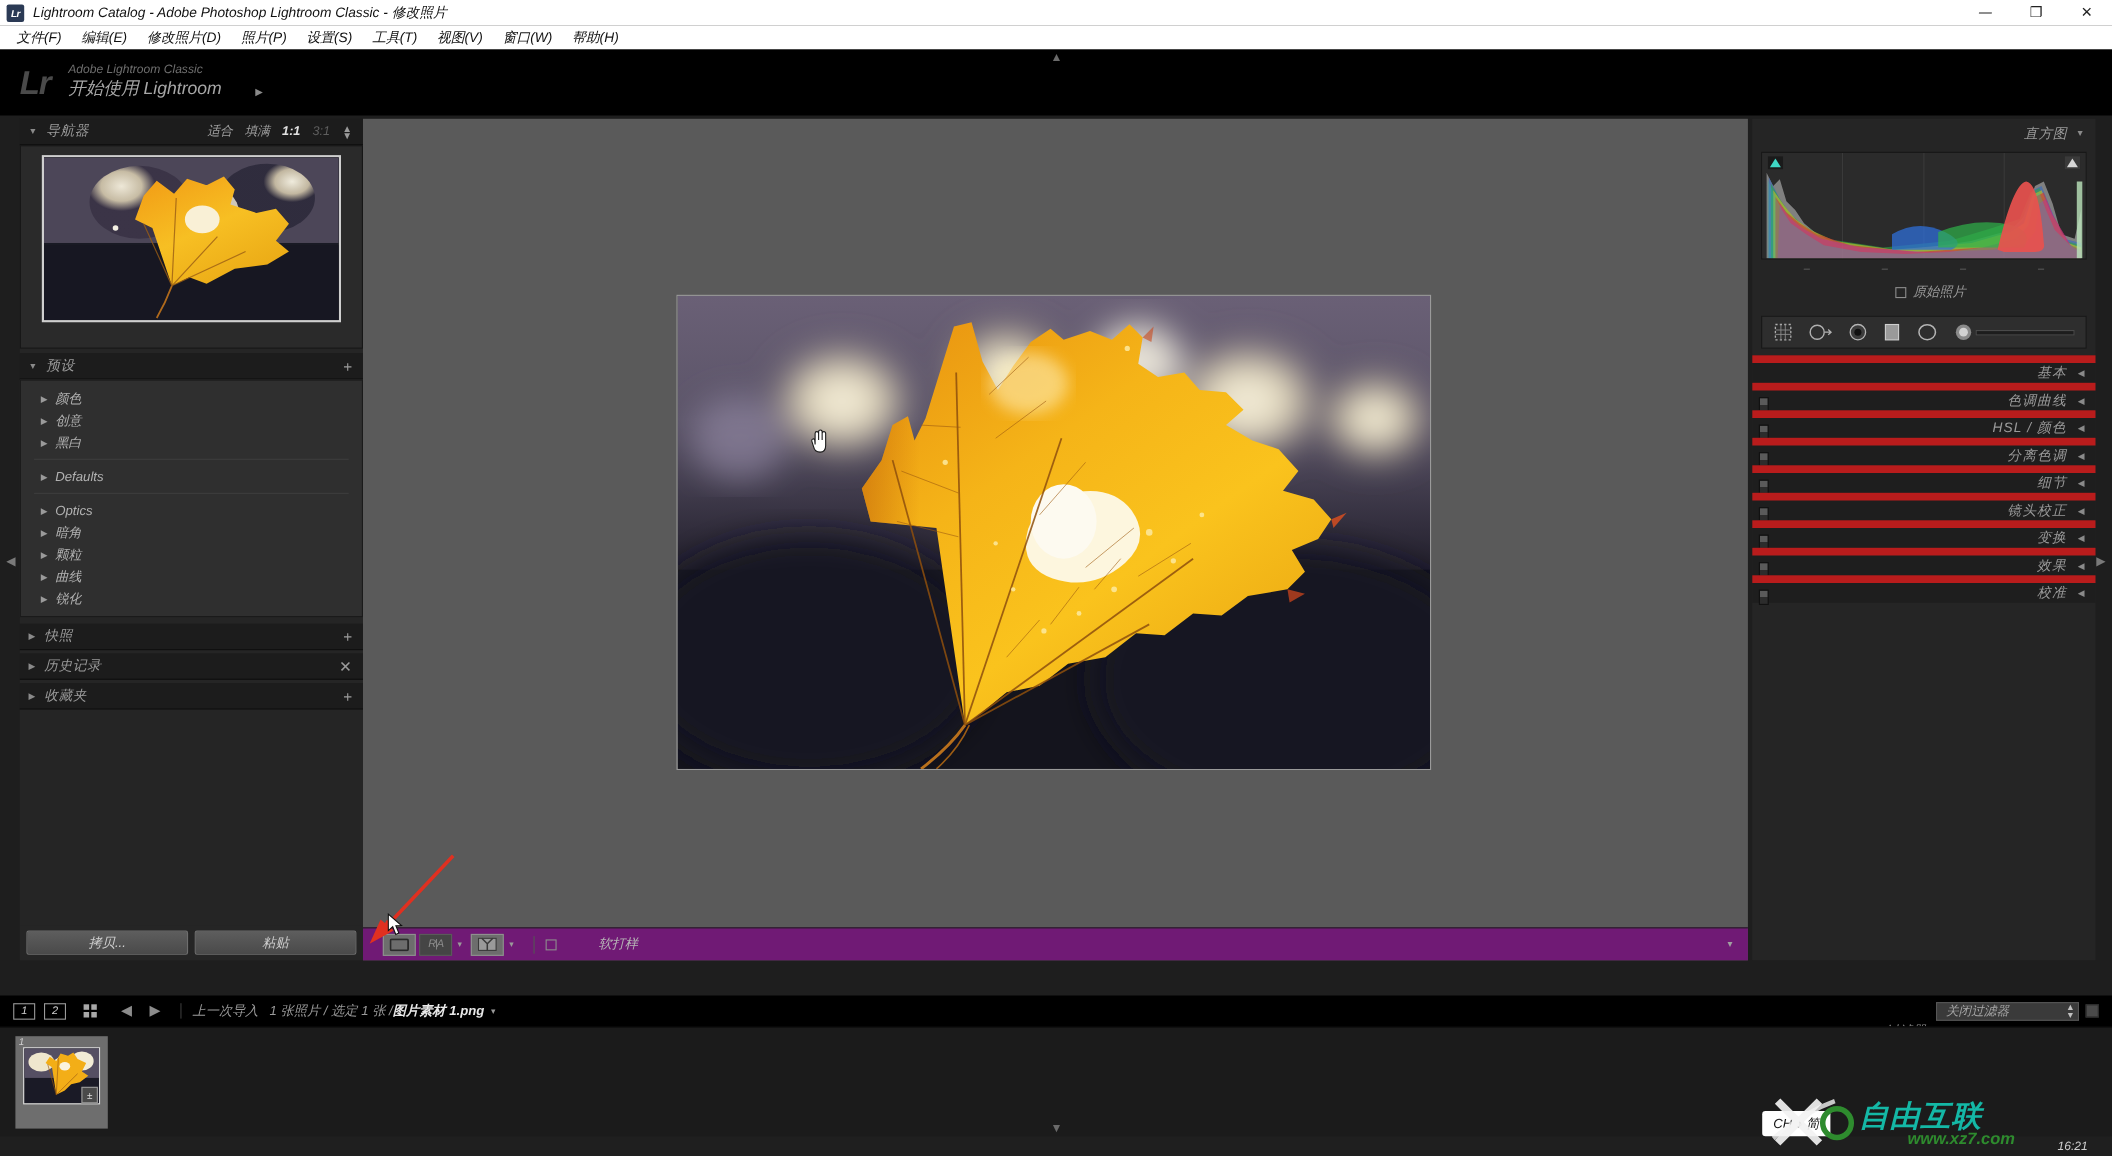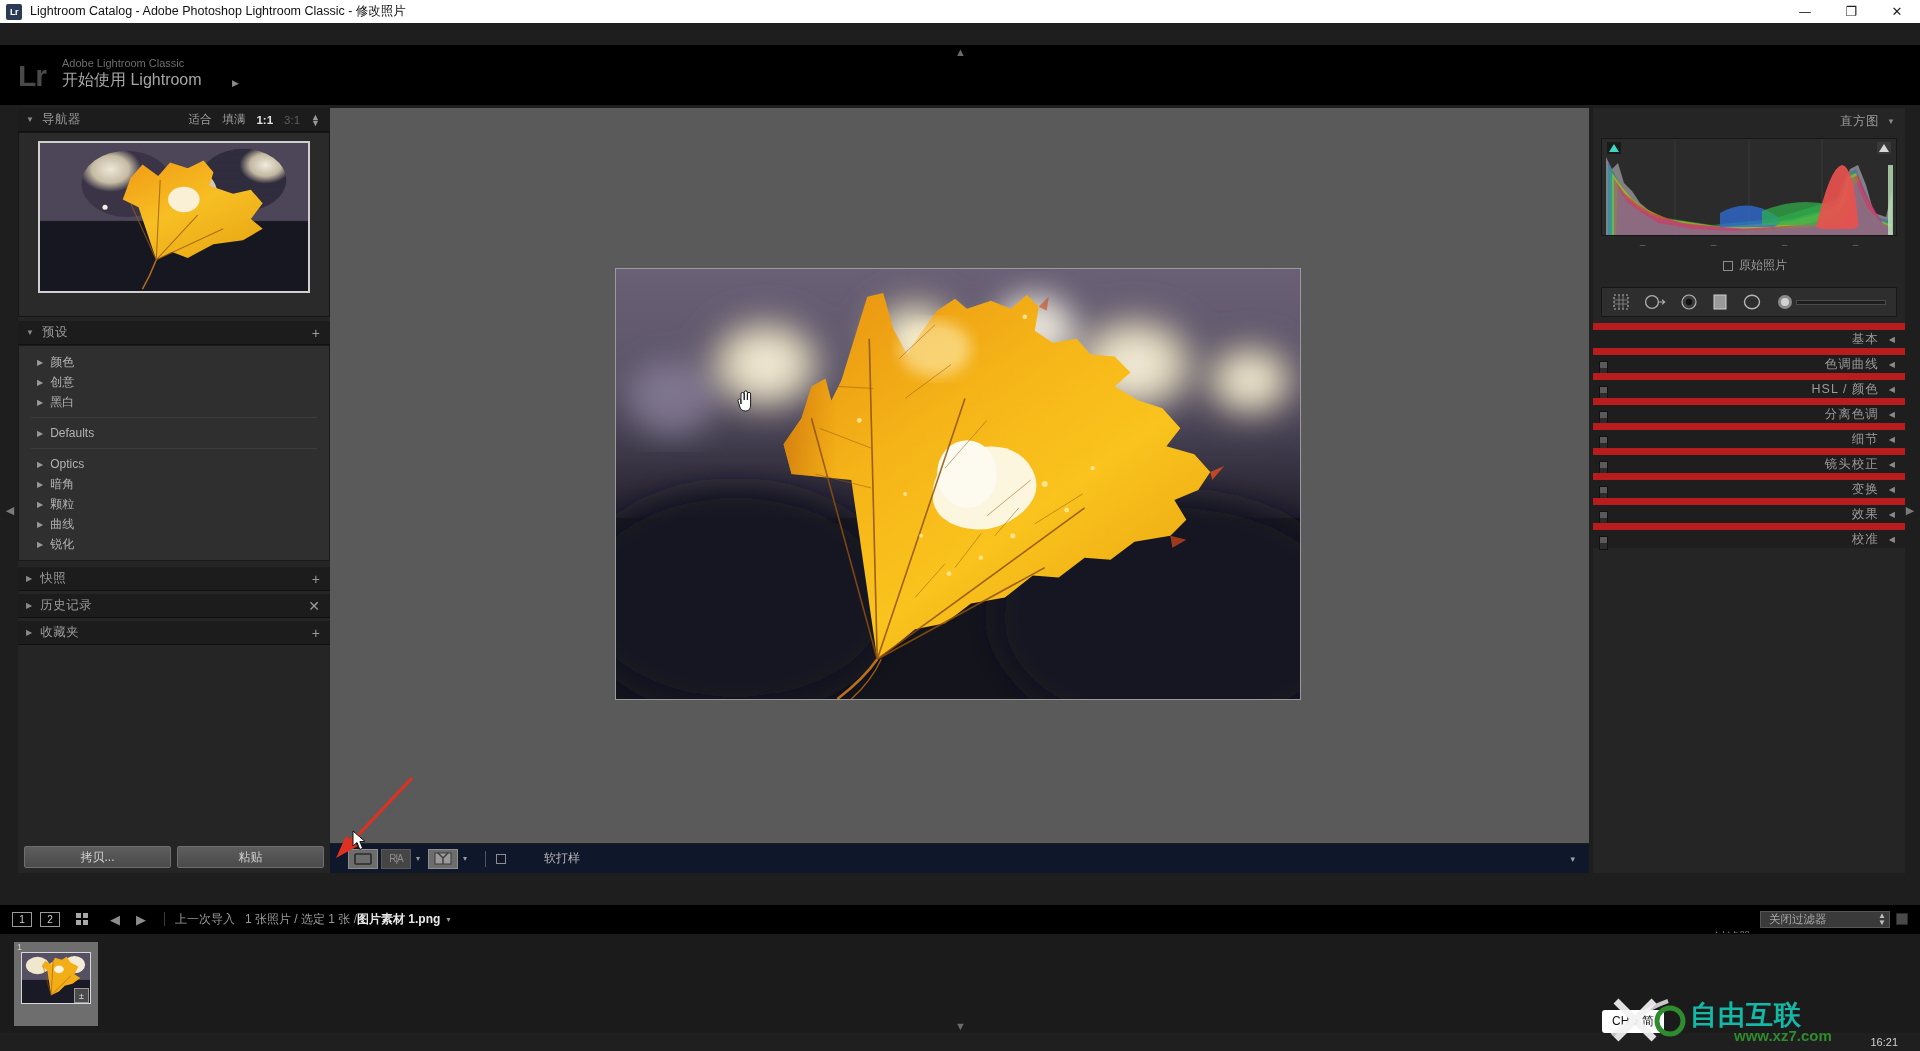--- a/index.html
+++ b/index.html
@@ -3,21 +3,21 @@
 <meta charset="utf-8">
 <style>
   * { box-sizing: border-box; margin: 0; padding: 0; }
   html, body {
     width: 1920px; height: 1051px;
     background: #000;
     font-family: "Liberation Sans", "DejaVu Sans", sans-serif;
     overflow: hidden;
     -webkit-font-smoothing: antialiased;
   }
-  #app { position: relative; width: 1920px; height: 1051px; background: #1e1e1e; }
+  #app { position: relative; width: 1920px; height: 1051px; background: #1e1e1e; font-style: italic; }
 
   
   .titlebar {
     position: absolute; top: 0; left: 0; width: 1920px; height: 23px;
     background: #ffffff; display: flex; align-items: center;
   }
   .tb-icon {
     width: 16px; height: 16px; margin-left: 6px; background: #2b3a55;
     color: #fff; font-size: 9px; font-weight: bold; line-height: 16px;
     text-align: center; border-radius: 2px; letter-spacing: -0.5px;
@@ -98,21 +98,21 @@
     background: #5a5a5a;
   }
   .photo-frame {
     position: absolute; left: 285px; top: 160px; width: 686px; height: 432px;
     border: 1px solid #9a9a9a; overflow: hidden;
   }
   .photo { width: 100%; height: 100%; display: block; }
 
   .stage-toolbar {
     position: absolute; left: 0; bottom: 0; width: 1259px; height: 30px;
-    background: #0f172a; border-top: 1px solid #1e1e1e; display: flex; align-items: center;
+    background: #701a75; border-top: 1px solid #1e1e1e; display: flex; align-items: center;
   }
   .tool-btn {
     width: 30px; height: 20px; background: #6d6d6d; border: 1px solid #8f8f8f;
     display: flex; align-items: center; justify-content: center; margin-right: 3px;
   }
   .tool-btn.off { background: #454545; border-color: #5a5a5a; }
   .tool-caret { font-size: 8px; color: #9a9a9a; margin: 0 8px 0 2px; }
   .tool-div { width: 1px; height: 16px; background: #555; margin: 0 10px; }
   .chk-box {
     width: 10px; height: 10px; border: 1px solid #8d8d8d; display: inline-block;
@@ -256,20 +256,31 @@
   <div class="titlebar">
     <div class="tb-icon">Lr</div>
     <div class="tb-title">Lightroom Catalog - Adobe Photoshop Lightroom Classic - 修改照片</div>
     <div class="tb-controls">
       <div class="tb-btn">—</div>
       <div class="tb-btn">❐</div>
       <div class="tb-btn close">✕</div>
     </div>
   </div>
 
+  <div class="menubar">
+    <div class="menu-item">文件(F)</div>
+    <div class="menu-item">编辑(E)</div>
+    <div class="menu-item">修改照片(D)</div>
+    <div class="menu-item">照片(P)</div>
+    <div class="menu-item">设置(S)</div>
+    <div class="menu-item">工具(T)</div>
+    <div class="menu-item">视图(V)</div>
+    <div class="menu-item">窗口(W)</div>
+    <div class="menu-item">帮助(H)</div>
+  </div>
 
   <div class="identity">
     <div class="lr-logo">Lr</div>
     <div class="lr-sub1">Adobe Lightroom Classic</div>
     <div class="lr-sub2">开始使用 Lightroom</div>
     <div class="lr-caret">▶</div>
 
     <div class="modules">
       <div class="module">图库</div>
       <div class="module-sep">|</div>

